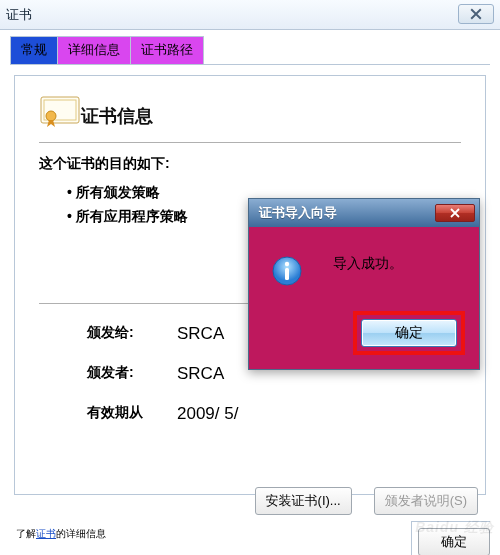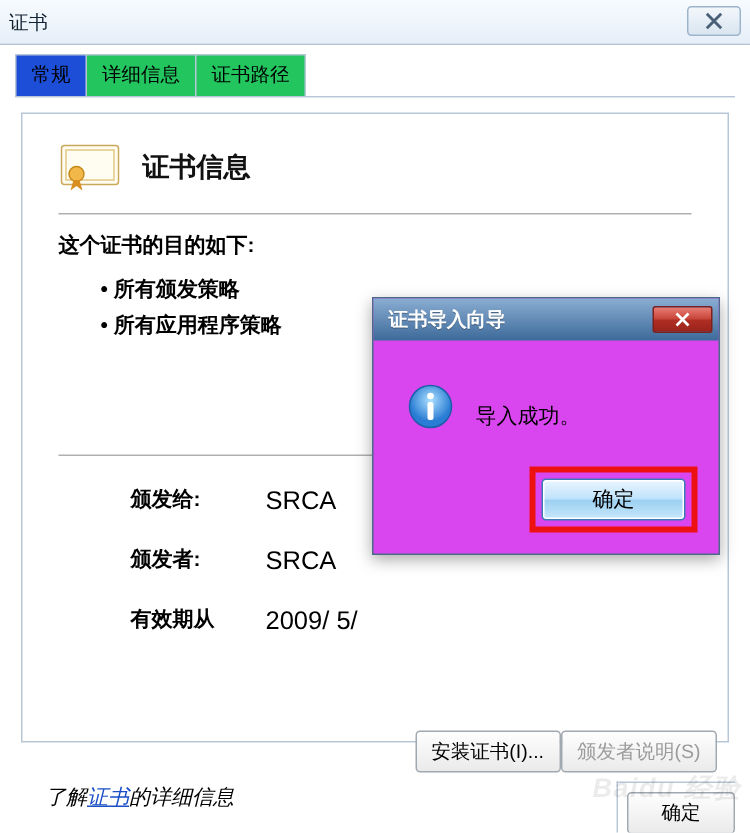--- a/index.html
+++ b/index.html
@@ -6,65 +6,65 @@
   body { margin: 0; background: #fff; width: 500px; height: 555px; overflow: hidden; position: relative; }
 
   .titlebar { height: 30px; background: linear-gradient(#f7fbff,#e6eef8); border-bottom: 1px solid #b8c7d8; display:flex; align-items:center; padding:0 6px; position:relative; }
   .titlebar .title { font-size: 13px; color:#123; }
   .titlebar .x { position:absolute; right:6px; top:4px; width:36px; height:20px; border:1px solid #9cb3cc; border-radius:3px; background:linear-gradient(#f3f7fb,#d9e5f0); display:flex; align-items:center; justify-content:center; }
   .titlebar .x svg { width:12px; height:12px; }
 
   .tabs { display:flex; padding: 6px 10px 0 10px; gap:0; position:relative; }
   .tab { border:1px solid #b8c7d8; border-bottom:none; padding:4px 10px 5px; font-size:13px; background:#fff; position:relative; margin-right:-1px; }
   .tab.active { z-index:2; background:#1d4ed8; }
-  .tab.inactive { background:#22c55e; }
+  .tab.inactive { background:#d946ef; }
   .tabline { border-top:1px solid #b8c7d8; margin:0 10px; }
 
   .panel { margin:10px 14px 0 14px; border:1px solid #b8c7d8; height:420px; padding:18px 24px 14px; position:relative; background:#fff; }
 
-  .certhead { display:flex; align-items:center; gap:14px; }
+  .certhead { display:flex; align-items:flex-end; }
   .certicon { width:42px; height:34px; }
   .certtitle { font-size:18px; font-weight:bold; color:#111; }
 
   .hr { border:none; border-top:1px solid #b0b0b0; margin:14px 0 12px; }
 
   .purpose { font-size:14px; font-weight:bold; margin-bottom:8px; }
   .bullets { margin:0 0 0 28px; font-size:14px; line-height:1.7;font-weight:bold; }
   .bullets div::before { content:"• "; }
 
   .hr2 { border:none; border-top:1px solid #b0b0b0; margin:74px 0 0 0; }
 
   .fieldrow { display:flex; margin-top:20px; }
   .flabel { width:90px; font-size:14px; font-weight:bold;margin-left:48px; }
   .fval { font-size:17px;text-align:right; }
 
-  .footerbtns { position:absolute; bottom:40px; right:22px; display:flex; gap:0; }
+  .footerbtns { position:absolute; bottom:40px; right:22px; display:flex; gap:22px; }
   .winbtn { border:1px solid #a0a8b0; background:linear-gradient(#fefefe,#eaeaea); padding:4px 10px; font-size:13px; border-radius:3px; }
   .winbtn.disabled { color:#9a9a9a; }
 
-  .linktext { position:absolute; bottom:14px; left:30px; font-size:14px;font-style:italic; }
+  .linktext { position:absolute; bottom:14px; left:16px; font-size:10px; }
   .linktext a { color:#1a4fc7; text-decoration:underline; }
 
   .okcorner { position:absolute; bottom:-1px; right:10px; border:1px solid #b8c7d8; border-bottom:none; border-right:none; padding:6px 0 0 6px; }
   .okcorner .winbtn { padding:4px 22px; }
 
   
-  .popup { position:absolute; left:248px; top:198px; width:232px; background:#d946ef; border:1px solid #4a6b8a; box-shadow:0 3px 10px rgba(0,0,0,.35); z-index:50; }
+  .popup { position:absolute; left:248px; top:198px; width:232px; background:#be185d; border:1px solid #4a6b8a; box-shadow:0 3px 10px rgba(0,0,0,.35); z-index:50; }
   .popup .ptitle { height:28px; background:linear-gradient(#8aadd2,#3d6a9a); display:flex; align-items:center; justify-content:space-between; padding:0 4px 0 10px; }
   .popup .ptitle span { color:#fff; font-size:13px; font-weight:bold; text-shadow:0 1px 0 rgba(0,0,0,.3); }
   .pclose { width:40px; height:18px; border:1px solid #7c2020; border-radius:2px; background:linear-gradient(#e87d75,#c84438 48%,#b02e24 52%,#9a231a); display:flex; align-items:center; justify-content:center; }
   .pclose svg { width:12px; height:10px; }
-  .pbody { display:flex; align-items:flex-end; gap:14px; padding:28px 16px 24px 22px; }
+  .pbody { display:flex; align-items:flex-start; gap:30px; padding:28px 16px 24px 22px; }
   .infoicon { width:32px; height:32px; }
   .pmsg { font-size:14px; }
   .pbtnarea { padding:0 14px 14px 0; display:flex; justify-content:flex-end; }
   .highlight { border:4px solid #e11; padding:4px; display:inline-block; }
   .okbtn { width:96px; height:28px; border:1px solid #3b79b7; border-radius:3px; background:linear-gradient(#eaf6ff,#bfe3fb 48%,#9cd0f1 52%,#c7e8fc); font-size:14px; display:flex; align-items:center; justify-content:center; box-shadow: inset 0 0 0 1px #fff; }
 
-  .watermark { position:absolute; right:6px; bottom:18px; font-size:18px; color:rgba(0,0,0,.08); font-style:italic; font-weight:bold; letter-spacing:1px; pointer-events:none;margin-top:31px; }
+  .watermark { position:absolute; right:6px; bottom:18px; font-size:14px; color:rgba(0,0,0,.08); font-style:italic; font-weight:bold; letter-spacing:1px; pointer-events:none;margin-top:31px; }
 </style>
 </head>
 <body>
 
 <div class="titlebar">
   <span class="title">证书</span>
   <div class="x">
     <svg viewBox="0 0 10 10">
         <path d="M1 1 L9 9 M9 1 L1 9" stroke="#4a6078" stroke-width="1.6" fill="none"></path>
       </svg>

